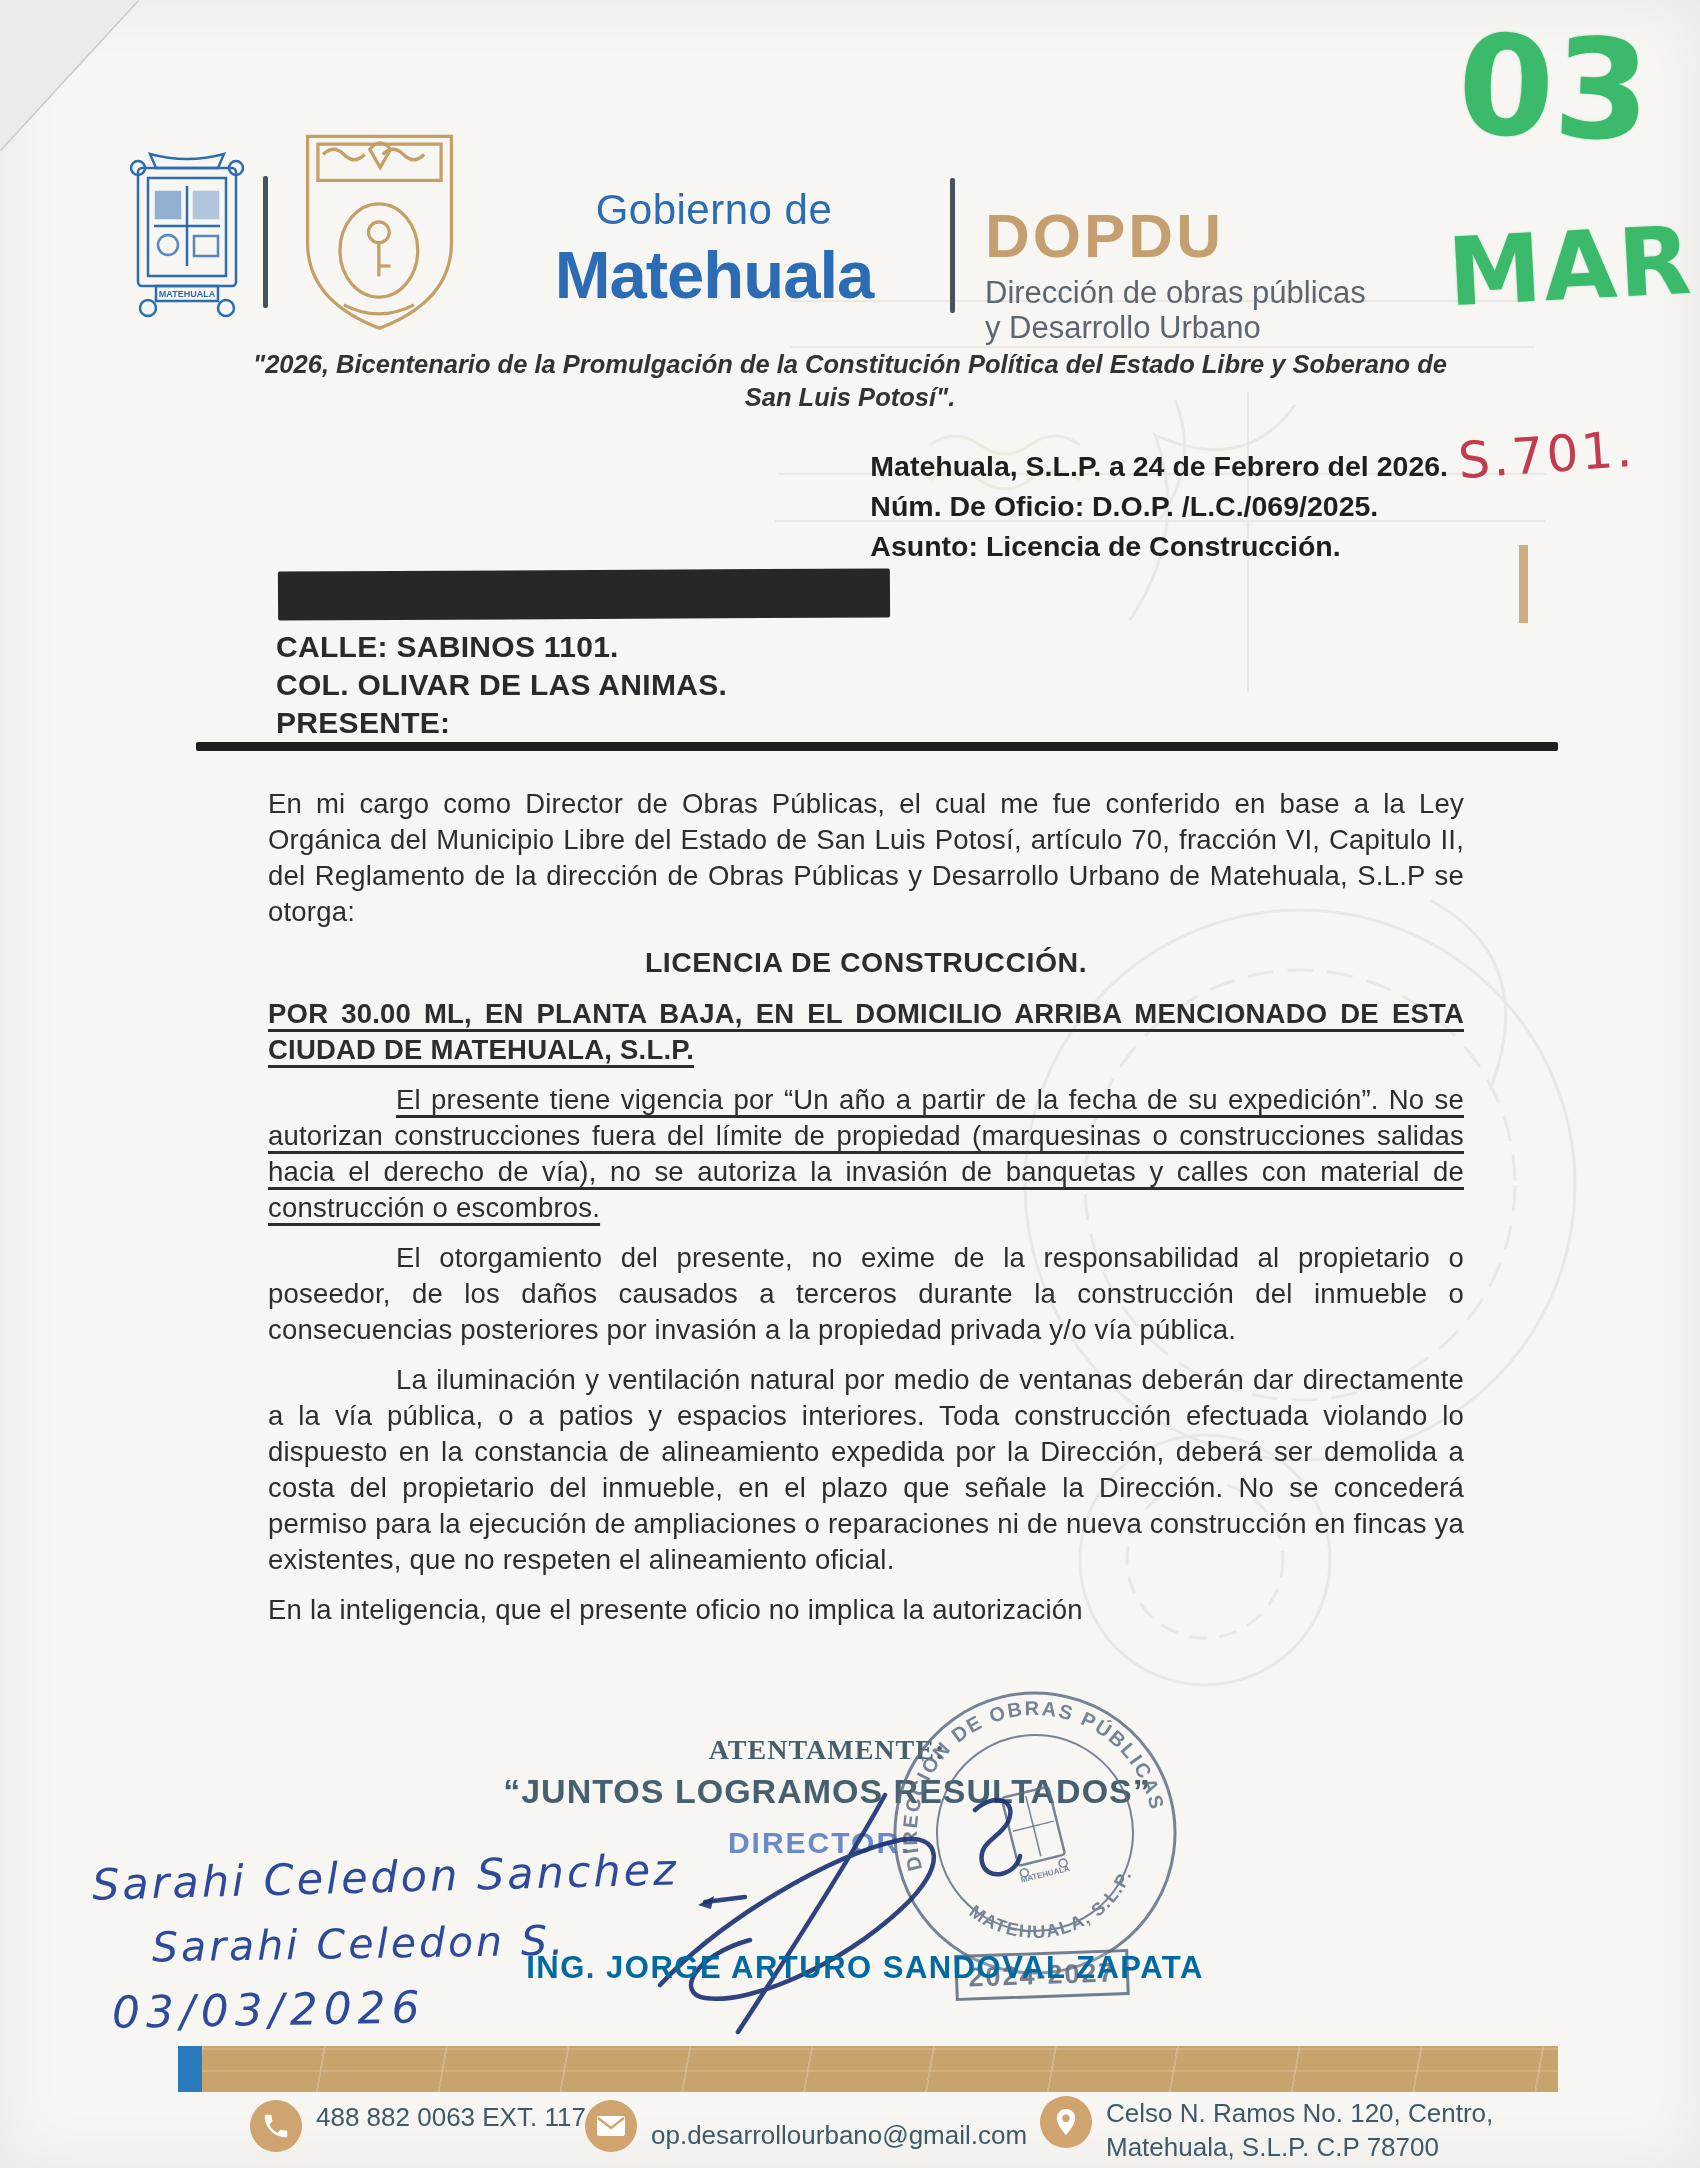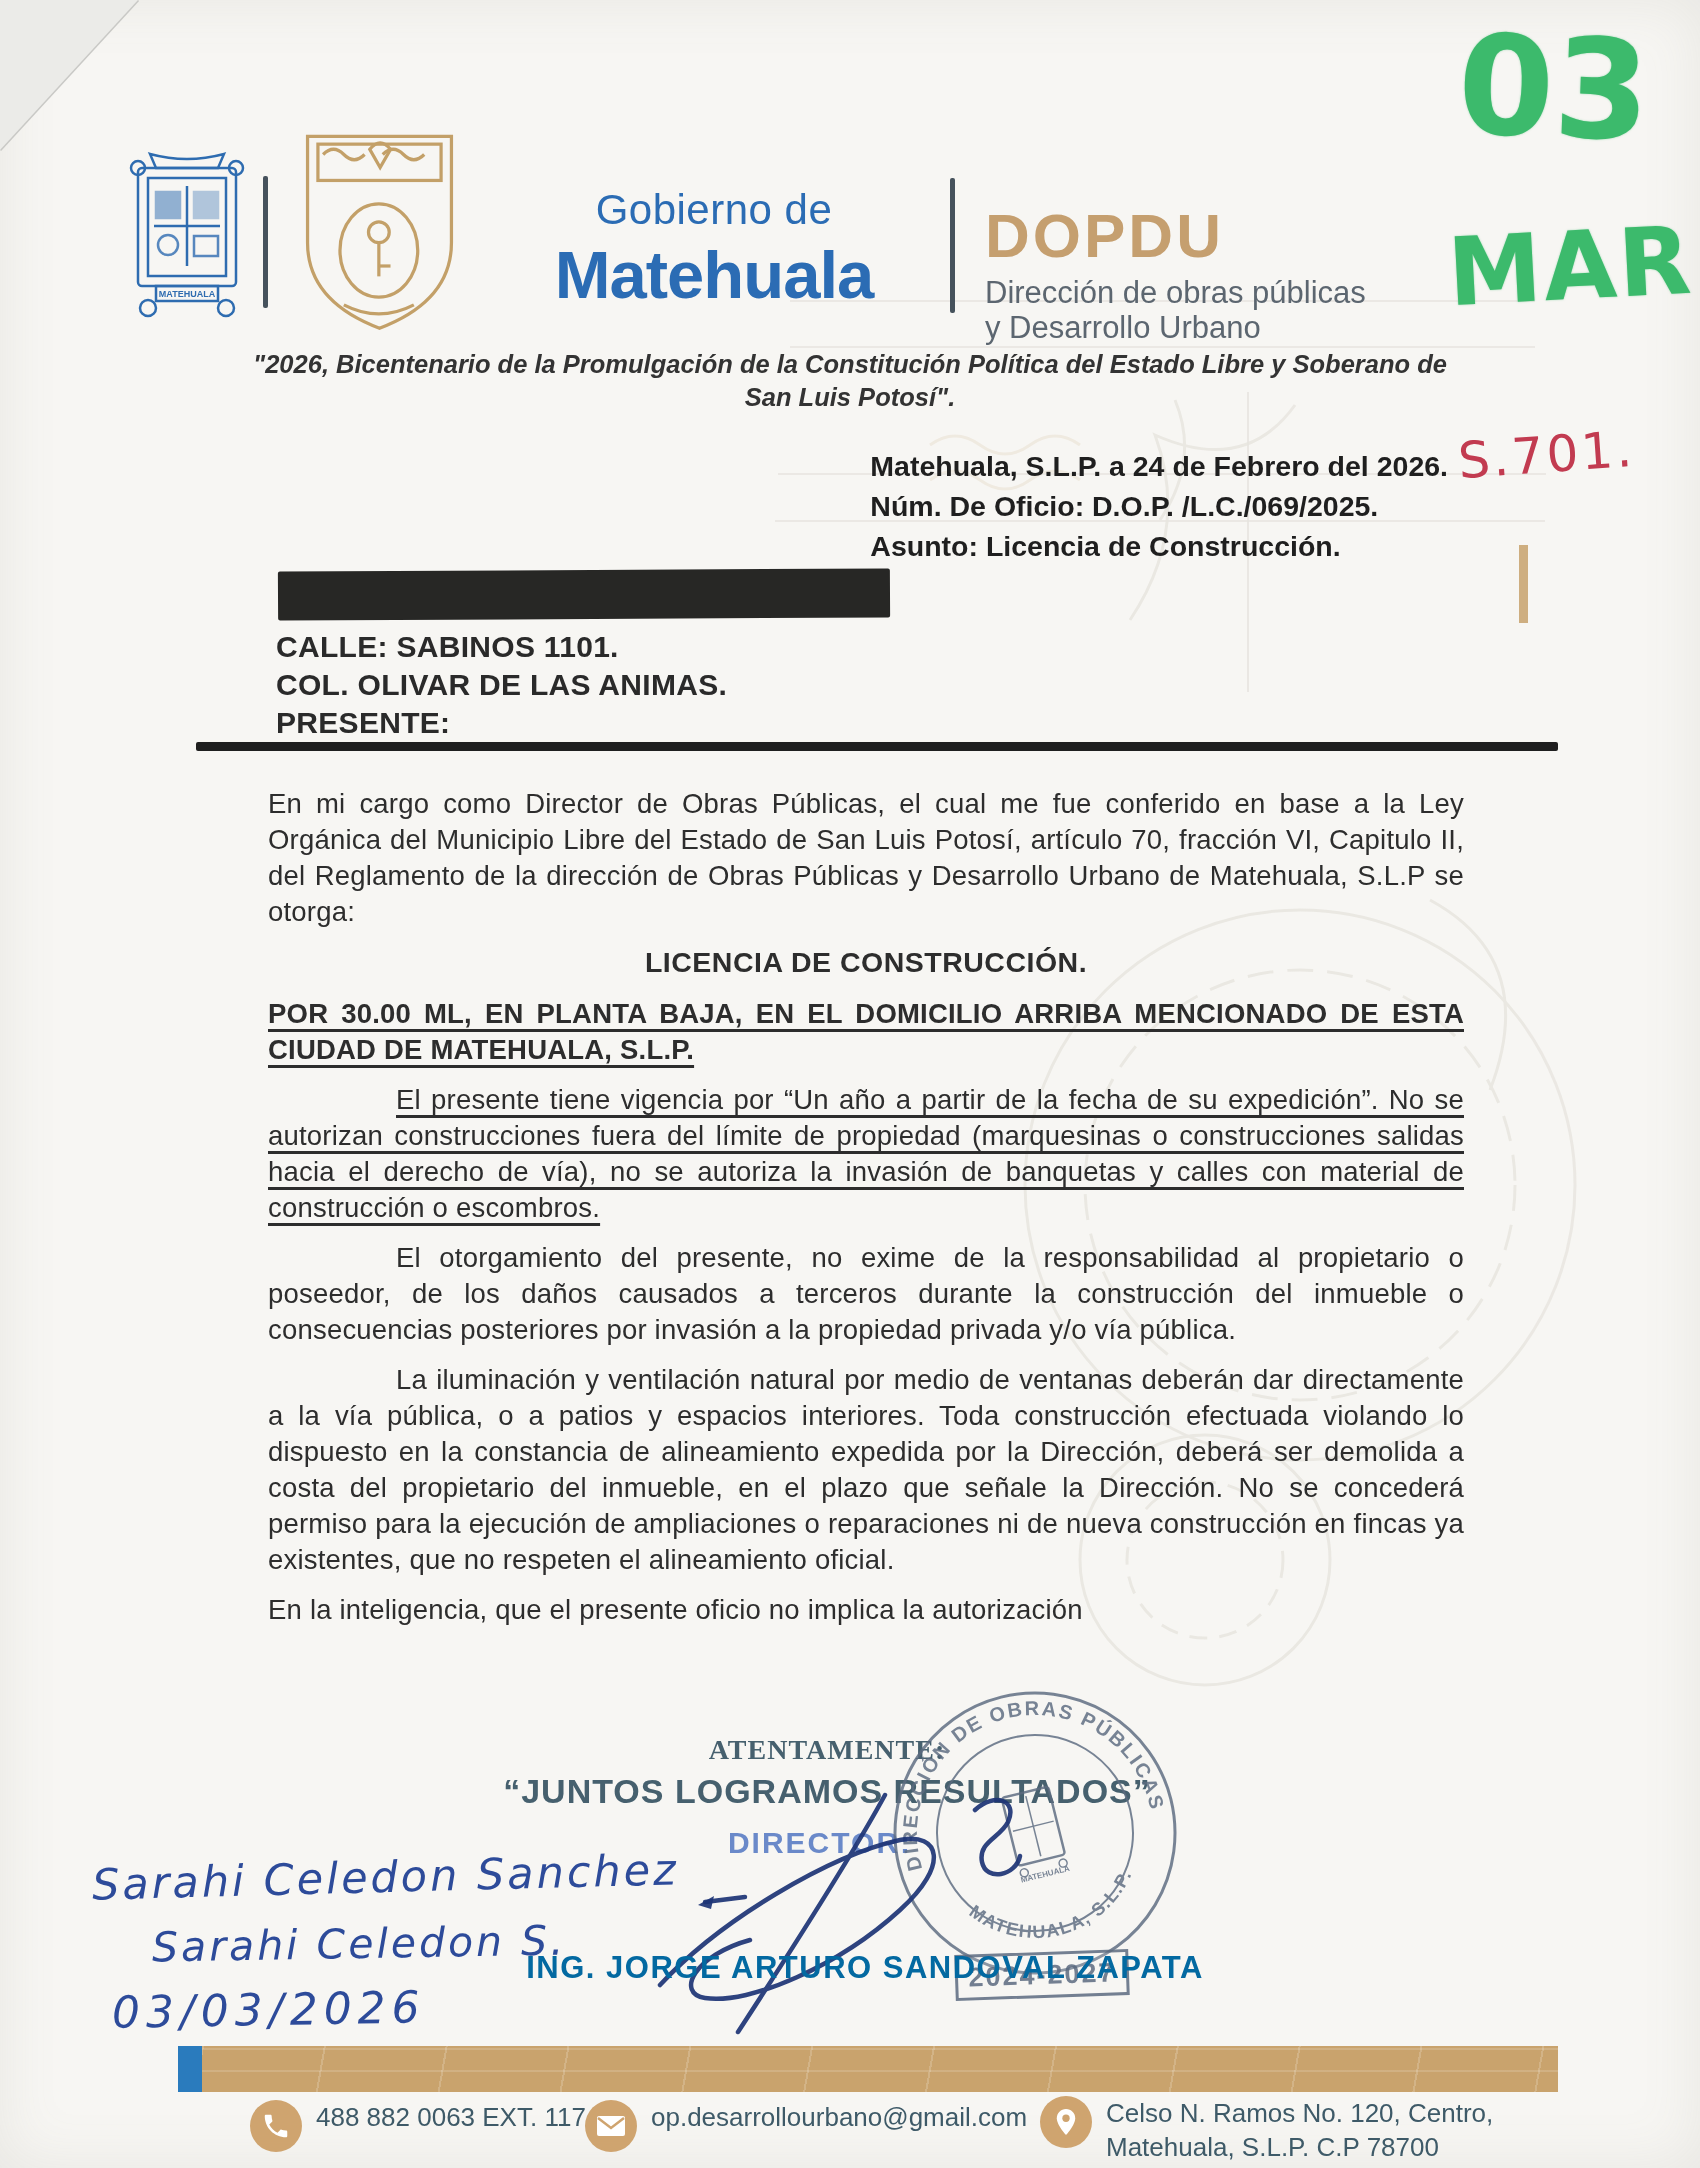--- a/index.html
+++ b/index.html
@@ -222,21 +222,21 @@
 
   <div class="abs" style="left:250px;top:2100px;display:flex;align-items:flex-start;gap:14px;">
     <div class="ficon">
       <svg width="30" height="30" viewBox="0 0 24 24">
           <path fill="#fff" d="M6.6 10.8c1.4 2.8 3.8 5.1 6.6 6.6l2.2-2.2c.3-.3.7-.4 1-.2 1.1.4 2.3.6 3.6.6.6 0 1 .4 1 1V20c0 .6-.4 1-1 1C10.6 21 3 13.4 3 4c0-.6.4-1 1-1h3.5c.6 0 1 .4 1 1 0 1.2.2 2.4.6 3.6.1.3 0 .7-.2 1l-2.3 2.2z"></path>
         </svg>
     </div>
     <span class="ftext">488 882 0063 EXT. 117</span>
   </div>
 
-  <div class="abs" style="left:585px;top:2100px;display:flex;align-items:flex-start;gap:14px;">
+  <div class="abs" style="left:585px;top:2100px;display:flex;align-items:flex-end;gap:14px;">
     <div class="ficon">
       <svg width="30" height="24" viewBox="0 0 30 24">
           <rect x="1" y="2" width="28" height="20" rx="2" fill="#fff"></rect>
           <path d="M2 4 L15 14 L28 4" stroke="#cfa46f" stroke-width="2.5" fill="none"></path>
         </svg>
     </div>
     <span class="ftext">op.desarrollourbano@gmail.com</span>
   </div>
 
   <div class="abs" style="left:1040px;top:2096px;display:flex;align-items:flex-start;gap:14px;">

